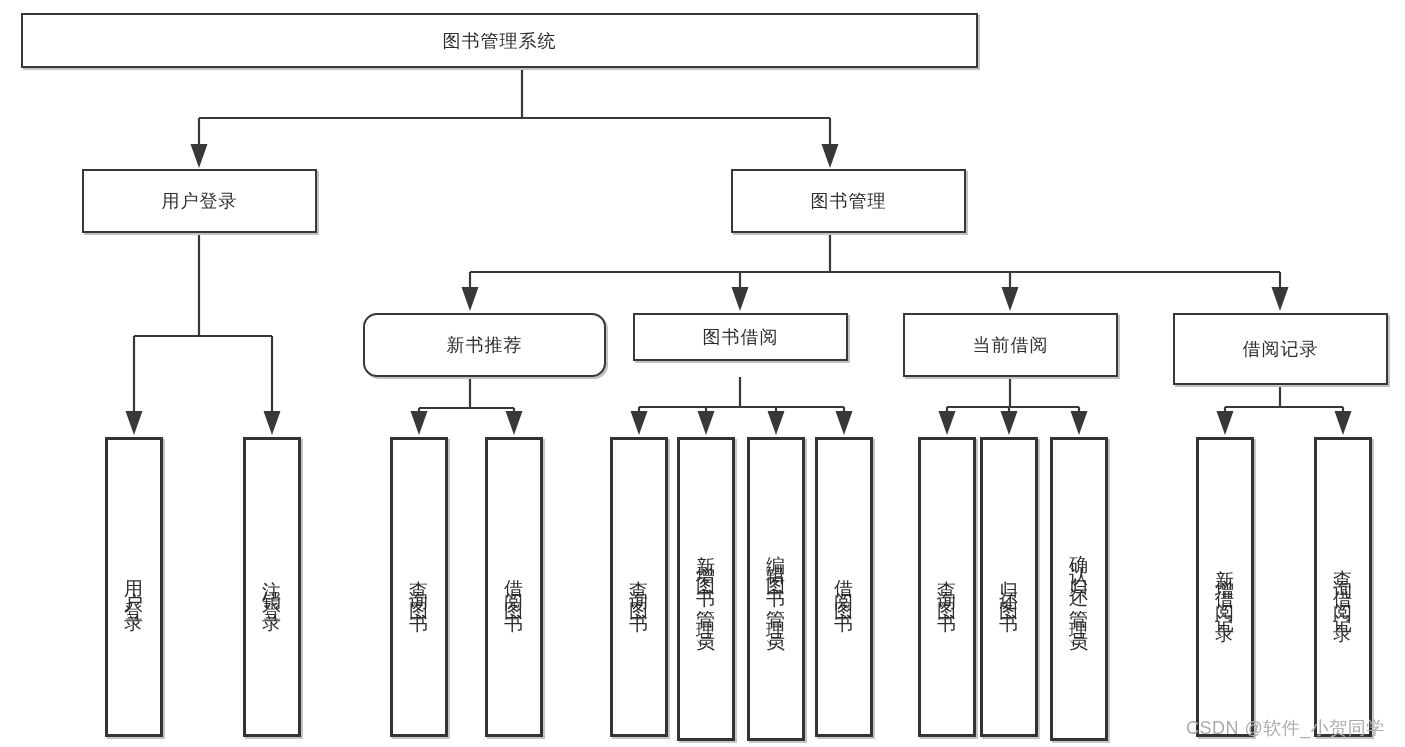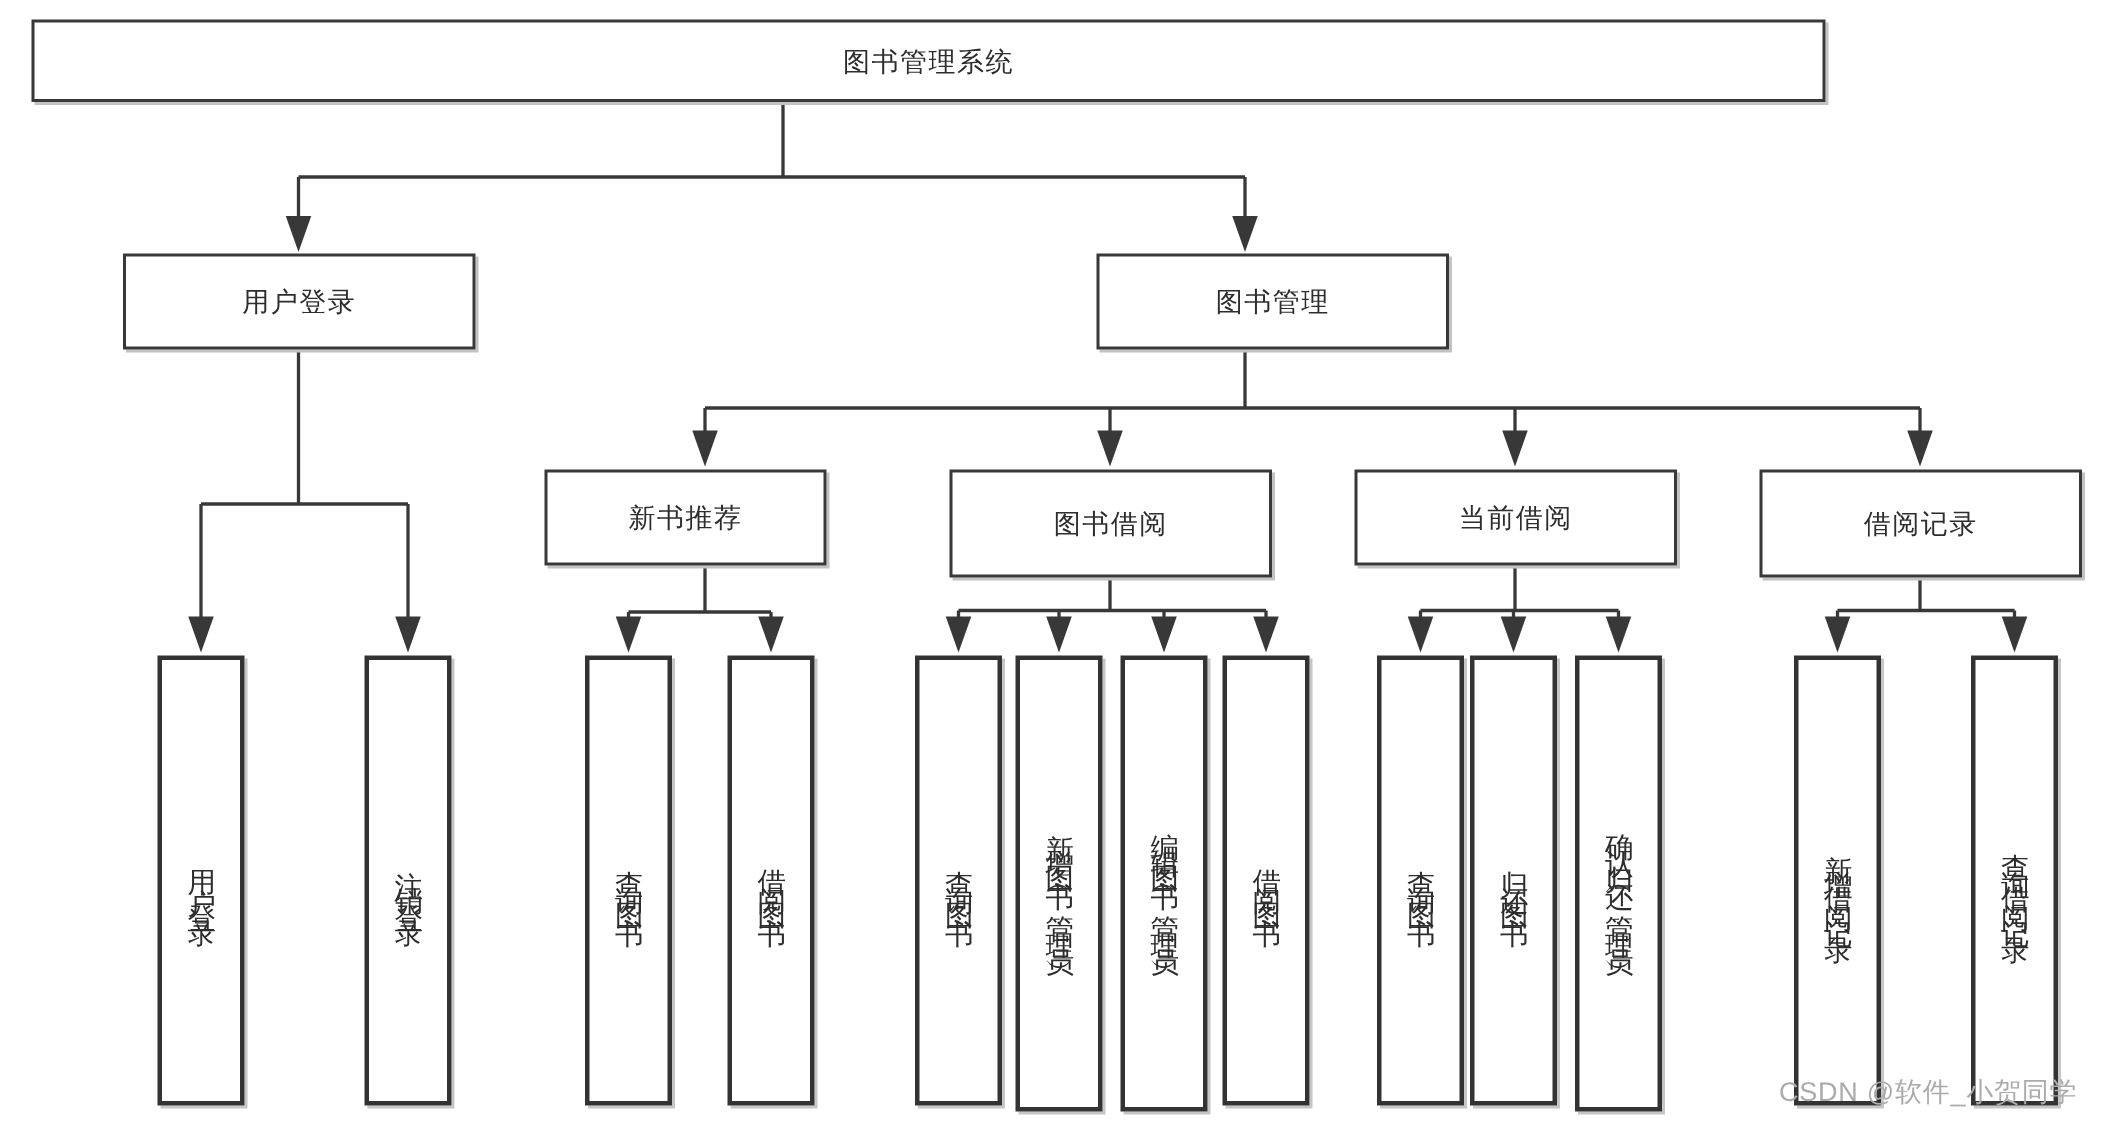--- a/index.html
+++ b/index.html
@@ -63,25 +63,25 @@
     position: absolute;
     left: 1186px;
     top: 716px;
     font-size: 18px;
     color: #ababab;
     letter-spacing: 0.5px;
     z-index: 5;
     white-space: nowrap;
   }
   
-  #node-root        { left: 21px;   top: 13px;  width: 1196px; height: 55px; }
+  #node-root        { left: 21px;   top: 13px;  width: 957px; height: 55px; }
   #node-user-login  { left: 82px;   top: 169px; width: 235px;  height: 64px; }
   #node-book-mgmt   { left: 712px;  top: 169px; width: 235px;  height: 64px; margin-left: 19px; }
-  #node-new-book    { left: 363px;  top: 313px; width: 188px;  height: 64px; }
-  #node-book-borrow { left: 633px;  top: 313px; width: 215px;  height: 72px; text-align: center; }
+  #node-new-book    { left: 363px;  top: 313px; width: 243px;  height: 64px; border-radius: 14px; }
+  #node-book-borrow { left: 633px;  top: 313px; width: 215px;  height: 48px; text-align: center; }
   #node-cur-borrow  { left: 903px;  top: 313px; width: 215px;  height: 64px; }
   #node-records     { left: 1173px; top: 313px; width: 215px;  height: 72px; }
   
   #leaf-login       { left: 105px; }
   #leaf-logout      { left: 243px; }
   #leaf-nb-query    { left: 390px; }
   #leaf-nb-borrow   { left: 485px; }
   #leaf-bw-query    { left: 610px; }
   #leaf-bw-add      { left: 677px; }
   #leaf-bw-edit     { left: 747px; }

